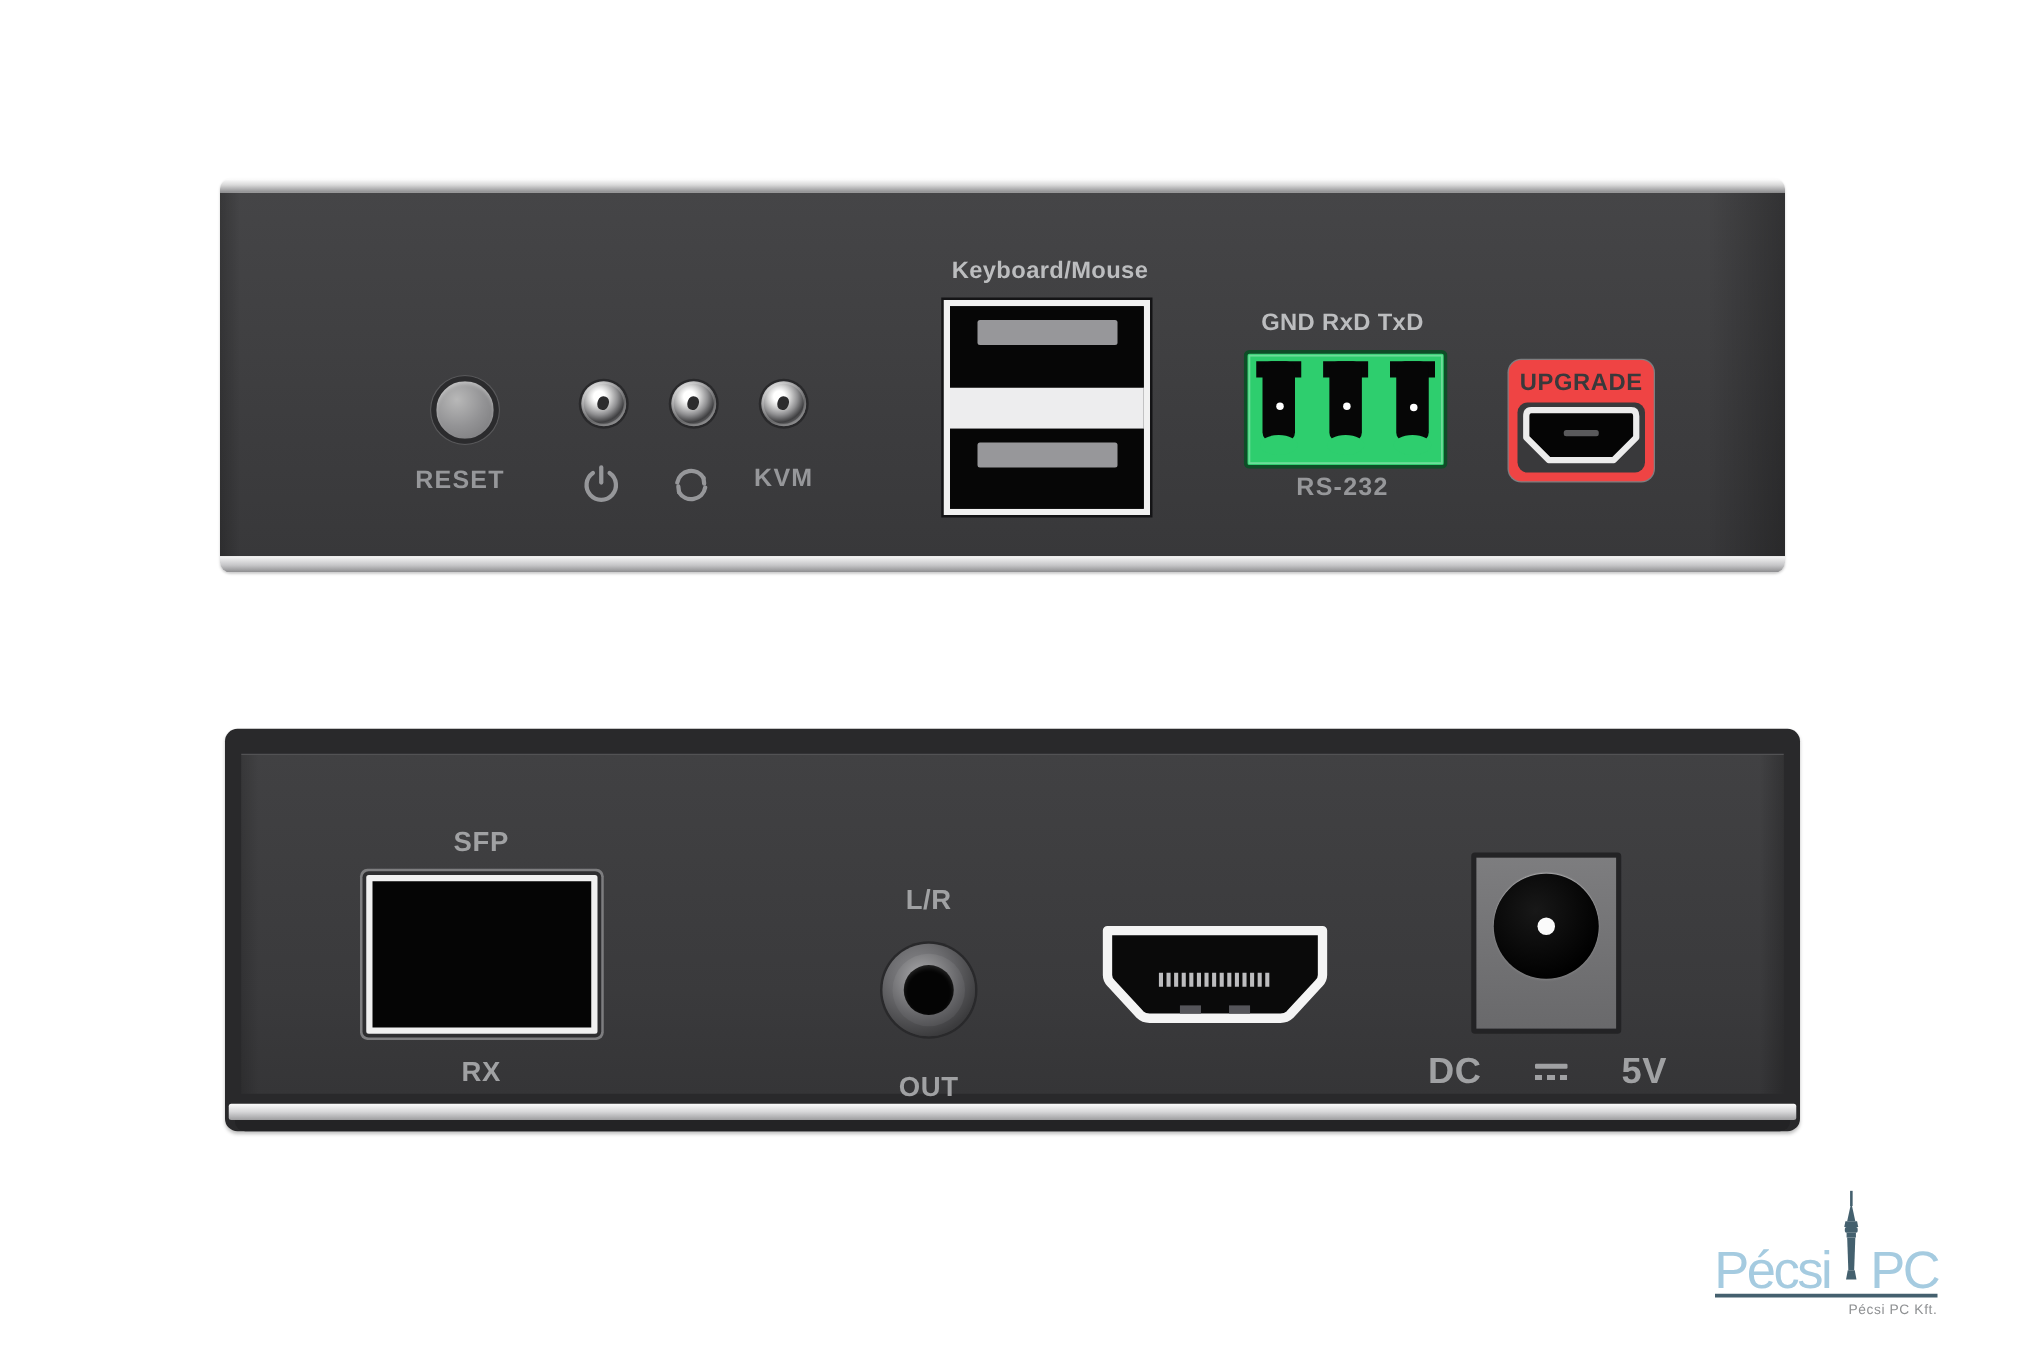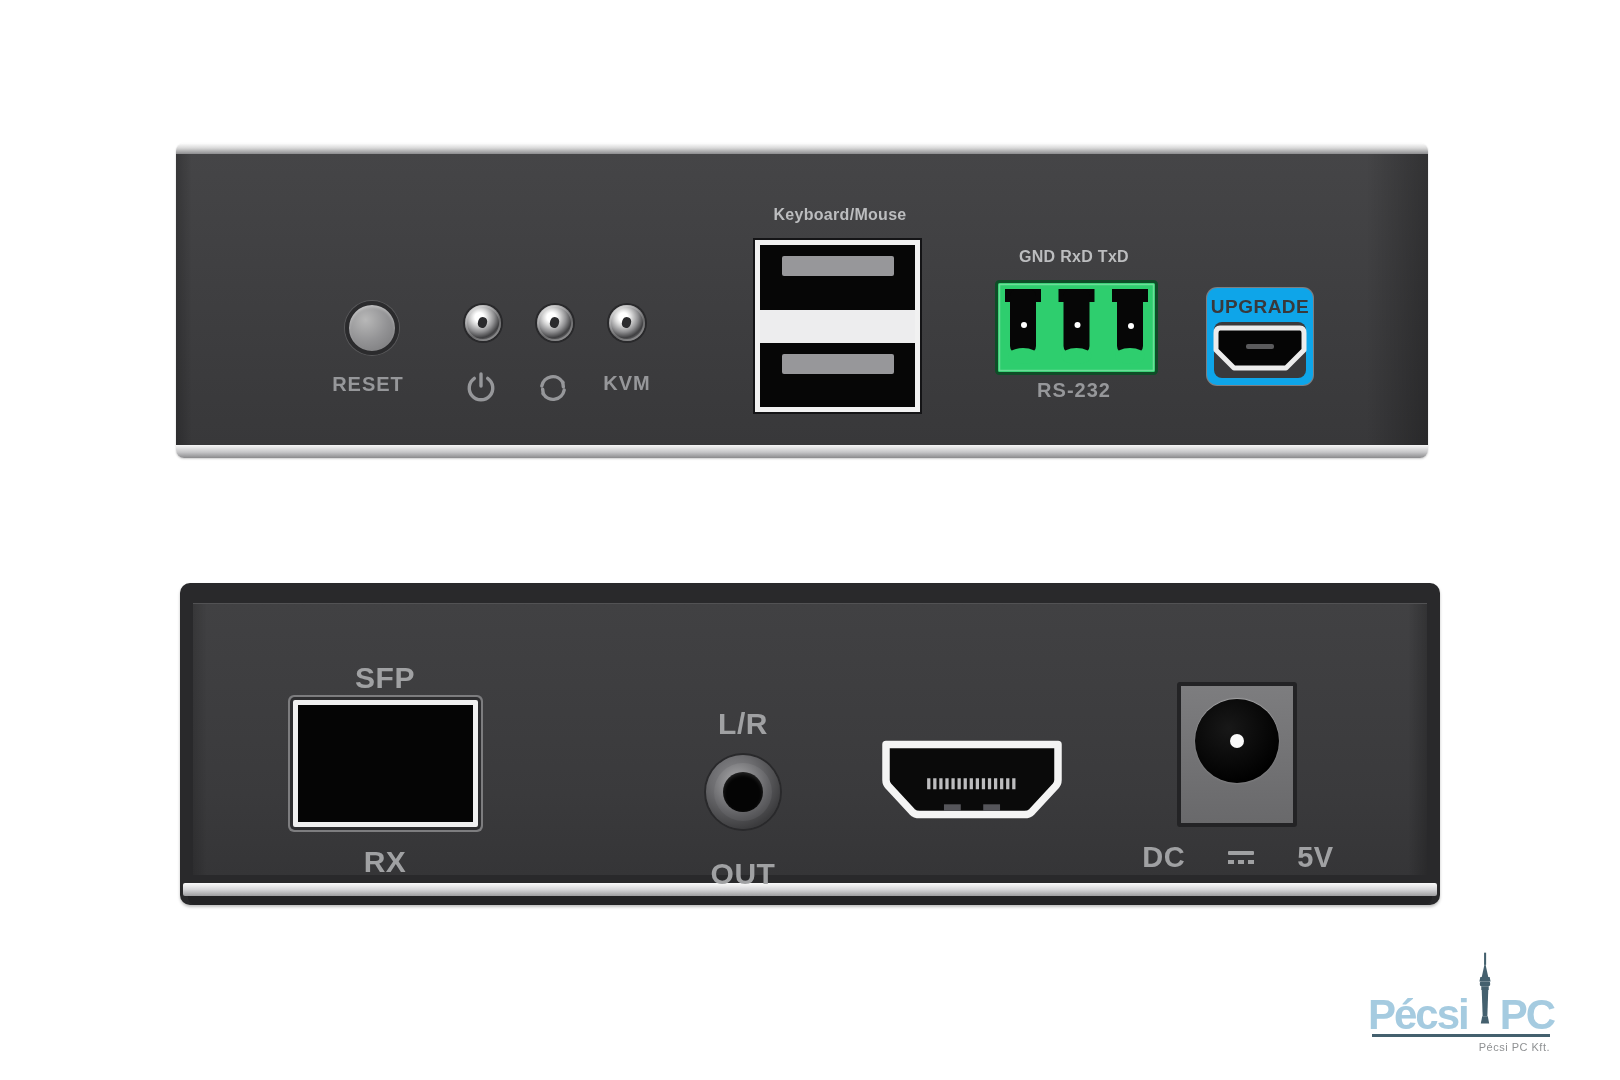--- a/index.html
+++ b/index.html
@@ -23,21 +23,21 @@
     background:linear-gradient(180deg,#ffffff 0%,#d9d9d9 45%,#8d8d8f 100%); }
   .df-body { position:absolute; top:11px; bottom:13px; left:0; right:0;
     background:
       linear-gradient(90deg, rgba(0,0,0,.20) 0px, rgba(0,0,0,0) 16px, rgba(0,0,0,0) 1190px, rgba(0,0,0,.28) 100%),
       linear-gradient(180deg,#454547 0%,#3d3d3f 60%,#38383a 100%); }
   .df-edge-bottom { position:absolute; bottom:0; left:0; right:0; height:13px;
     background:linear-gradient(180deg,#f7f7f7 0%,#c6c6c8 55%,#8a8a8c 100%); }
 
   .panel-label { position:absolute; text-align:center; font-weight:bold; color:#96979a; }
   .lbl-big { font-size:20px; letter-spacing:1px; }
-  .lbl-small { font-size:16px; letter-spacing:.3px; color:#bcbdbf; }
+  .lbl-small { font-size:19px; letter-spacing:.3px; color:#bcbdbf; }
 
   .reset-button {
     position:absolute; left:169px; top:158px; width:46px; height:46px; border-radius:50%;
     background:radial-gradient(circle at 36% 32%, #b8b8b8 0%, #939395 50%, #757577 100%);
     border:4px solid #2b2b2d; box-shadow:0 0 0 1px #58585a, inset 0 2px 3px rgba(255,255,255,.35);
   }
   .led {
     position:absolute; top:162px; width:36px; height:36px; border-radius:50%;
     background:radial-gradient(circle at 40% 34%, #ffffff 0 14%, #d9d9d9 26%, #8f8f91 46%, #3f3f41 64%, #7b7b7d 80%, #2e2e30 100%);
     box-shadow:0 0 0 2px #29292b, inset 0 0 0 2px rgba(255,255,255,.22);
@@ -54,22 +54,22 @@
     display:flex; flex-direction:column; box-sizing:border-box;
   }
   .usb-port { flex:1; position:relative; background:#060606; }
   .usb-tongue { position:absolute; left:50%; transform:translateX(-50%); top:11px;
     width:112px; height:20px; background:#97979a; border-radius:2px; }
   .usb-divider { height:33px; background:#ededee; }
 
   .rs232-block { position:absolute; left:819px; top:137px; width:163px; height:95px; }
 
   .upgrade-plate {
-    position:absolute; left:1031px; top:145px; width:106px; height:97px;
-    background:#0ea5e9; border-radius:10px; box-shadow:0 0 0 1px #7e7e80;
+    position:absolute; left:1031px; top:145px; width:116px; height:97px;
+    background:#ef4444; border-radius:10px; box-shadow:0 0 0 1px #7e7e80;
   }
   .upgrade-label { position:absolute; top:8px; left:0; width:100%; text-align:center;
     font-size:19px; font-weight:bold; color:#39393b; letter-spacing:.5px; }
   .upgrade-recess { position:absolute; left:7px; right:7px; bottom:7px; height:56px;
     background:#39393b; border-radius:8px; display:flex; align-items:center; justify-content:center; }
 
   
   .device-back {
     position:absolute; left:180px; top:583px; width:1260px; height:322px;
     background:#29292b; border-radius:10px; box-shadow:0 2px 3px rgba(0,0,0,.25);
@@ -78,21 +78,21 @@
     border-top:1px solid #525254;
     background:
       linear-gradient(90deg, rgba(0,0,0,.15) 0, rgba(0,0,0,0) 14px, rgba(0,0,0,0) 1215px, rgba(0,0,0,.22) 100%),
       linear-gradient(180deg,#414143 0%,#3a3a3c 70%,#353537 100%); }
   .db-edge-silver { position:absolute; left:3px; right:3px; bottom:9px; height:13px;
     background:linear-gradient(180deg,#fbfbfb 0%,#d6d6d8 50%,#9e9ea0 100%); border-radius:2px; }
   .db-edge-base { position:absolute; left:8px; right:8px; bottom:0; height:9px;
     background:#232325; border-radius:0 0 8px 8px; }
 
   .back-label { position:absolute; text-align:center; font-weight:bold; color:#a0a1a3;
-    font-size:30px; letter-spacing:.5px; }
+    font-size:22px; letter-spacing:.5px; }
 
   .sfp-port {
     position:absolute; left:113px; top:117px; width:185px; height:127px;
     background:#050505; border:5px solid #f0f0f0; box-sizing:border-box;
     box-shadow:0 0 0 3px #2e2e30, 0 0 0 5px #7d7d7f; border-radius:2px;
   }
   .jack-outer { position:absolute; left:526px; top:172px; width:74px; height:74px; border-radius:50%;
     background:radial-gradient(circle at 38% 32%, #8a8a8d 0%, #6b6b6e 35%, #3c3c3e 75%, #2c2c2e 100%);
     box-shadow:0 0 0 2px #29292b; }
   .jack-mid { position:absolute; left:8px; top:8px; width:58px; height:58px; border-radius:50%;
@@ -114,21 +114,21 @@
     font-weight:bold; font-size:29px; color:#a0a1a3; letter-spacing:.5px;gap:37px; }
   .dc-symbol { display:inline-block; width:30px; height:17px; position:relative; margin:0 4px; }
   .dc-symbol::before { content:""; position:absolute; left:2px; right:2px; top:2px; height:4px;
     background:#a0a1a3; border-radius:1px; }
   .dc-symbol::after { content:""; position:absolute; left:2px; right:2px; bottom:2px; height:4px;
     background:repeating-linear-gradient(90deg,#a0a1a3 0 6px, rgba(0,0,0,0) 6px 10px); }
 
   
   .logo { position:absolute; left:1372px; top:952px; width:178px; }
   .logo-row { display:flex; align-items:flex-end; justify-content:center; }
-  .logo-name { font-size:42px; font-weight:bold; color:#a5cbe0; letter-spacing:-2px; line-height:.82; }
+  .logo-name { font-size:42px; font-weight:normal; color:#a5cbe0; letter-spacing:-2px; line-height:.82; }
   .logo-tower { margin:0 1px 0 3px; }
   .logo-underline { height:3px; background:#44606e; margin-top:2px; }
   .logo-company { text-align:right; font-size:11px; color:#8f9193; margin-top:4px; letter-spacing:.5px; }
 </style>
 </head>
 <body>
 
 <div class="canvas">
 
 

